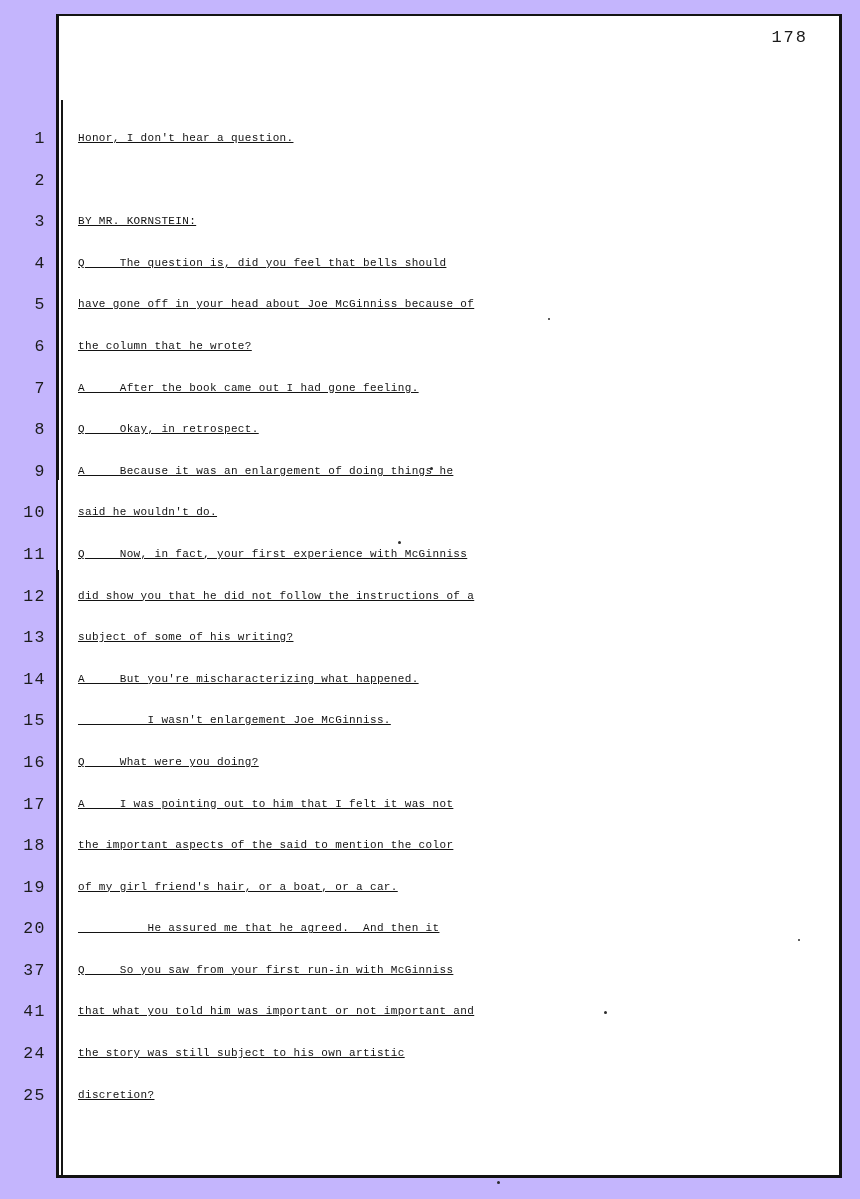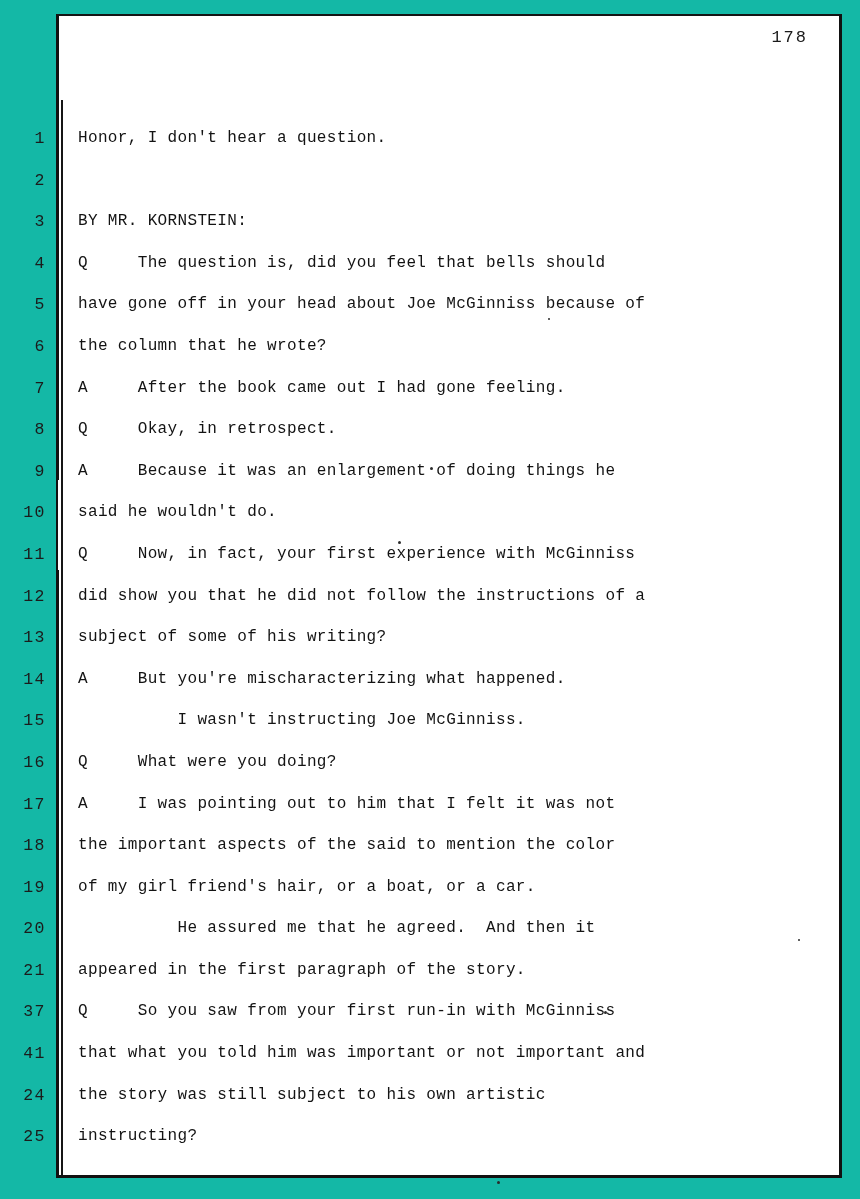--- a/index.html
+++ b/index.html
@@ -17,21 +17,21 @@
     color: #000000;
   }
 
   
   #page-sheet {
     position: absolute;
     left: 0;
     top: 0;
     width: 860px;
     height: 1199px;
-    background: #14b8a6;
+    background: #c4b5fd;
   }
 
   
   #transcript-frame {
     position: absolute;
     left: 56px;
     top: 14px;
     width: 786px;
     height: 1164px;
     border-left: 3px solid #111;
@@ -94,24 +94,25 @@
     width: 46px;
     text-align: right;
     font-size: 16.5px;
     letter-spacing: 1.5px;
     color: #1b1b1b;
   }
 
   .line-text {
     position: absolute;
     left: 78px;
-    font-size: 16px;
+    font-size: 11px;
     letter-spacing: 0.35px;
     color: #131313;
     white-space: pre;
+    text-decoration: underline;
   }
 
   
   .speck {
     position: absolute;
     background: #2b2b2b;
     border-radius: 50%;
   }
 </style>
 </head>
@@ -133,31 +134,30 @@
       <div class="transcript-line"><span class="line-number">5</span><span class="line-text">have gone off in your head about Joe McGinniss because of</span></div>
       <div class="transcript-line"><span class="line-number">6</span><span class="line-text">the column that he wrote?</span></div>
       <div class="transcript-line"><span class="line-number">7</span><span class="line-text">A     After the book came out I had gone feeling.</span></div>
       <div class="transcript-line"><span class="line-number">8</span><span class="line-text">Q     Okay, in retrospect.</span></div>
       <div class="transcript-line"><span class="line-number">9</span><span class="line-text">A     Because it was an enlargement of doing things he</span></div>
       <div class="transcript-line"><span class="line-number">10</span><span class="line-text">said he wouldn't do.</span></div>
       <div class="transcript-line"><span class="line-number">11</span><span class="line-text">Q     Now, in fact, your first experience with McGinniss</span></div>
       <div class="transcript-line"><span class="line-number">12</span><span class="line-text">did show you that he did not follow the instructions of a</span></div>
       <div class="transcript-line"><span class="line-number">13</span><span class="line-text">subject of some of his writing?</span></div>
       <div class="transcript-line"><span class="line-number">14</span><span class="line-text">A     But you're mischaracterizing what happened.</span></div>
-      <div class="transcript-line"><span class="line-number">15</span><span class="line-text">          I wasn't instructing Joe McGinniss.</span></div>
+      <div class="transcript-line"><span class="line-number">15</span><span class="line-text">          I wasn't enlargement Joe McGinniss.</span></div>
       <div class="transcript-line"><span class="line-number">16</span><span class="line-text">Q     What were you doing?</span></div>
       <div class="transcript-line"><span class="line-number">17</span><span class="line-text">A     I was pointing out to him that I felt it was not</span></div>
       <div class="transcript-line"><span class="line-number">18</span><span class="line-text">the important aspects of the said to mention the color</span></div>
       <div class="transcript-line"><span class="line-number">19</span><span class="line-text">of my girl friend's hair, or a boat, or a car.</span></div>
       <div class="transcript-line"><span class="line-number">20</span><span class="line-text">          He assured me that he agreed.  And then it</span></div>
-      <div class="transcript-line"><span class="line-number">21</span><span class="line-text">appeared in the first paragraph of the story.</span></div>
       <div class="transcript-line"><span class="line-number">37</span><span class="line-text">Q     So you saw from your first run-in with McGinniss</span></div>
       <div class="transcript-line"><span class="line-number">41</span><span class="line-text">that what you told him was important or not important and</span></div>
       <div class="transcript-line"><span class="line-number">24</span><span class="line-text">the story was still subject to his own artistic</span></div>
-      <div class="transcript-line"><span class="line-number">25</span><span class="line-text">instructing?</span></div>
+      <div class="transcript-line"><span class="line-number">25</span><span class="line-text">discretion?</span></div>
     </div>
 
   <span class="speck" style="left:430px;top:467px;width:3px;height:3px;"></span>
   <span class="speck" style="left:398px;top:541px;width:3px;height:3px;"></span>
   <span class="speck" style="left:604px;top:1011px;width:3px;height:3px;"></span>
   <span class="speck" style="left:548px;top:318px;width:2px;height:2px;"></span>
   <span class="speck" style="left:798px;top:939px;width:2px;height:2px;"></span>
   <span class="speck" style="left:497px;top:1181px;width:3px;height:3px;"></span>
 </div>
 

